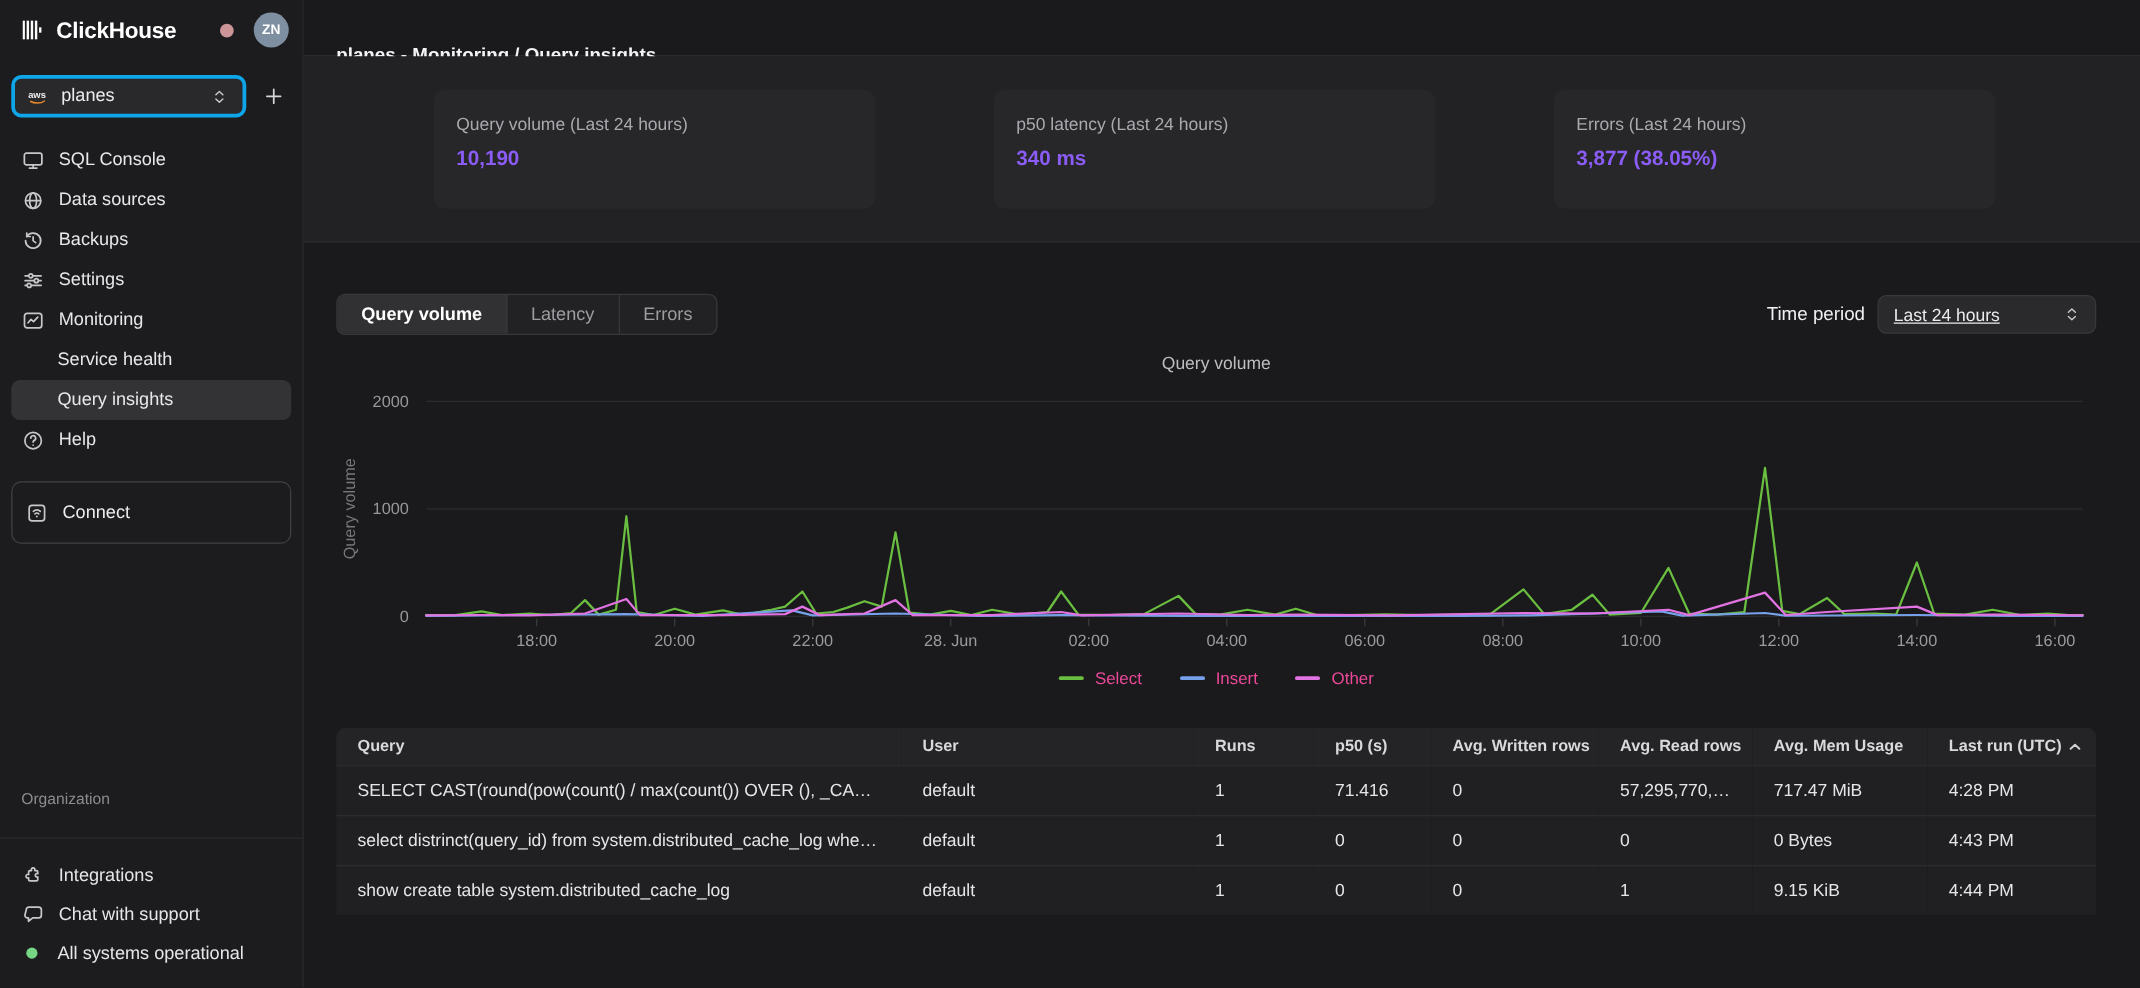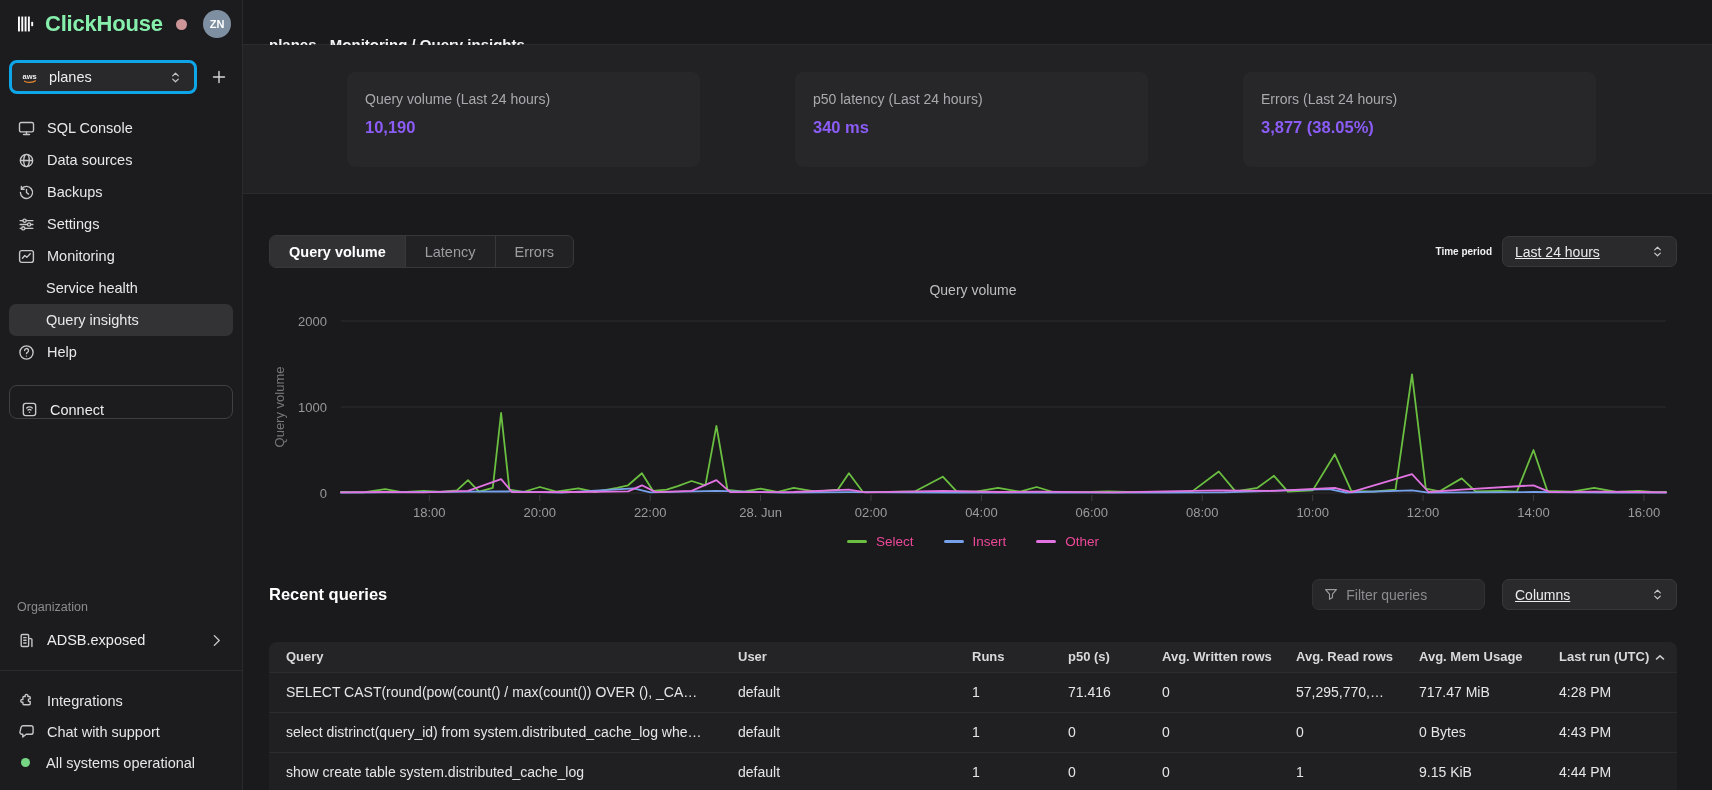--- a/index.html
+++ b/index.html
@@ -10,42 +10,42 @@
     overflow:hidden; display:flex;
   }
   
   .sidebar {
     width:243px; min-width:243px; height:790px;
     background:#1c1c1e; border-right:1px solid #2b2b2e;
     display:flex; flex-direction:column; padding:0 9px 12px 9px;
   }
   .brand-row { height:48px; display:flex; align-items:center; padding:0 2px 0 8px; }
   .brand-logo { display:flex; align-items:center; margin-right:10px; }
-  .brand-name { font-size:22px; font-weight:700; color:#86efac; letter-spacing:-0.2px; }
+  .brand-name { font-size:18px; font-weight:700; color:#ffffff; letter-spacing:-0.2px; }
   .presence-dot { width:11px; height:11px; border-radius:50%; background:#cc9699; margin-left:auto; }
   .avatar { width:28px; height:28px; border-radius:50%; background:#7f8fa2; color:#fff;
     font-size:11px; font-weight:700; display:flex; align-items:center; justify-content:center; margin-left:16px; }
   .service-row { display:flex; align-items:center; gap:8px; margin-top:12px; }
   .service-select {
     flex:1; height:34px; background:#29292c; border:3px solid #0ea5e9; border-radius:8px;
     display:flex; align-items:center; padding:0 10px; gap:9px; cursor:pointer;
   }
   .service-select .label { font-size:14.5px; color:#ececee; flex:1; }
   .plus-btn { width:28px; height:28px; display:flex; align-items:center; justify-content:center;
     color:#d6d6d9; border-radius:6px; cursor:pointer; }
   .nav { margin-top:18px; display:flex; flex-direction:column; }
   .nav-item {
     height:32px; display:flex; align-items:center; gap:12px; padding:0 8px;
     border-radius:7px; font-size:14.5px; color:#e8e8ea; cursor:pointer;
   }
   .nav-item.indent { padding-left:37px; }
   .nav-item.active { background:#333336; }
   .connect-btn {
-    margin-top:17px; height:34px; border:1px solid #404044; border-radius:8px;
-    display:flex; align-items:flex-end; gap:12px; padding:0 10px;
+    margin-top:17px; height:50px; border:1px solid #404044; border-radius:8px;
+    display:flex; align-items:center; gap:12px; padding:0 10px;
     font-size:14.5px; color:#ececee; cursor:pointer;
   }
   .sidebar-spacer { flex:1; }
   .org-label { font-size:12.5px; color:#8b8b90; padding:0 8px; margin-bottom:10px; }
   .org-row { height:32px; display:flex; align-items:center; gap:12px; padding:0 8px;
     border-radius:7px; font-size:14.5px; color:#ececee; cursor:pointer; }
   .org-row .chev { margin-left:auto; display:flex; }
   .sidebar-divider { border:none; border-top:1px solid #2b2b2e; margin:14px -9px; }
   .foot-item { height:31px; display:flex; align-items:center; gap:12px; padding:0 8px;
     font-size:14.5px; color:#e6e6e8; border-radius:7px; cursor:pointer; }
@@ -65,21 +65,21 @@
   .stat-label { font-size:14px; color:#a9a9ae; }
   .stat-value { font-size:16.5px; font-weight:700; color:#8b5cf6; margin-top:11px; }
   .content { width:1408px; margin-left:26px; display:flex; flex-direction:column; }
   .tabs-row { margin-top:41px; display:flex; align-items:center; }
   .tab-group { display:flex; border:1px solid #38383c; border-radius:7px; overflow:hidden; background:#222225; }
   .tab { height:31px; display:flex; align-items:center; padding:0 19px; font-size:14.5px;
     color:#9c9ca1; cursor:pointer; border-right:1px solid #38383c; }
   .tab:last-child { border-right:none; }
   .tab.active { background:#313134; color:#ffffff; font-weight:600; }
   .time-period { margin-left:auto; display:flex; align-items:center; gap:10px; }
-  .time-period-label { font-size:10px; font-weight:700; color:#f0f0f2; }
+  .time-period-label { font-size:15px; font-weight:400; color:#f0f0f2; }
   .select-box { height:31px; background:#2a2a2d; border:1px solid #38383c; border-radius:7px;
     display:flex; align-items:center; padding:0 10px 0 12px; font-size:14px; color:#ececee;
     cursor:pointer; gap:8px; }
   .select-box .label { flex:1;text-decoration:underline; }
   .select-box.w175 { width:175px; }
   .chart-title { text-align:center; font-size:14px; color:#bebec2; margin-top:14px; }
   .chart-wrap { margin-top:2px; }
   .legend { display:flex; justify-content:center; gap:30px; margin-top:6px; }
   .legend-item { display:flex; align-items:center; gap:9px; font-size:13.5px; color:#ec4899; cursor:pointer; }
   .legend-dash { width:20px; height:3px; border-radius:2px; }
@@ -223,35 +223,20 @@
         <path d="M6.6 8.5c.4-.4.9-.6 1.4-.6s1 .2 1.4.6"></path>
         <circle cx="8" cy="10.5" r="0.7" fill="#c7c7cb" stroke="none"></circle>
         </svg>
     </span>
     <span>Connect</span>
   </div>
 
   <div class="sidebar-spacer"></div>
 
   <div class="org-label">Organization</div>
-  <div class="org-row">
-    <span class="icon">
-      <svg viewBox="0 0 16 16">
-          <rect x="3" y="2.3" width="7" height="11.4" rx="1"></rect>
-        <path d="M10 6.2h2.2a.9.9 0 0 1 .9.9v6.6"></path>
-        <path d="M5.4 5.3h2.2M5.4 7.8h2.2M5.4 10.3h2.2"></path>
-        </svg>
-    </span>
-    <span>ADSB.exposed</span>
-    <span class="chev icon small">
-      <svg viewBox="0 0 8 12">
-          <path d="M2 1.5L6.5 6 2 10.5"></path>
-        </svg>
-    </span>
-  </div>
 
   <hr class="sidebar-divider">
 
   <div id="sidebar-footer">
       <div class="foot-item">
         <span class="icon">
           <svg viewBox="0 0 16 16">
             <path d="M5.6 4.2h1.2a1.35 1.35 0 1 1 2.4 0h1.3a1 1 0 0 1 1 1v1.3a1.35 1.35 0 1 0 0 2.5V11a1 1 0 0 1-1 1H5.6a1 1 0 0 1-1-1V9.6a1.35 1.35 0 1 1 0-2.4V5.2a1 1 0 0 1 1-1z"></path>
           </svg>
         </span>
@@ -358,42 +343,20 @@
         <div class="legend-item">
           <span class="legend-dash" style="background: rgb(118, 161, 234);"></span>
           <span>Insert</span>
         </div>
         <div class="legend-item">
           <span class="legend-dash" style="background: rgb(226, 115, 226);"></span>
           <span>Other</span>
         </div>
       </div>
 
-    <div class="rq-header">
-      <span class="rq-title">Recent queries</span>
-      <div class="rq-controls">
-        <div class="filter-box">
-          <span class="icon small">
-            <svg viewBox="0 0 16 14" style="width:14px;height:13px;stroke:#9b9ba0">
-                <path d="M1.8 1.5h12.4L9.7 6.7v3.8l-3.4 2V6.7z"></path>
-              </svg>
-          </span>
-          <input type="text" placeholder="Filter queries" style="">
-        </div>
-        <div class="select-box w175">
-          <span class="label">Columns</span>
-          <span class="icon small">
-            <svg viewBox="0 0 12 14">
-                <path d="M3 5.2L6 2.4l3 2.8"></path>
-                <path d="M3 8.8l3 2.8 3-2.8"></path>
-              </svg>
-          </span>
-        </div>
-      </div>
-    </div>
 
     <table class="rq">
       <colgroup>
         <col style="width:452px">
           <col style="width:234px">
           <col style="width:96px">
           <col style="width:94px">
         <col style="width:134px">
           <col style="width:123px">
           <col style="width:140px">

